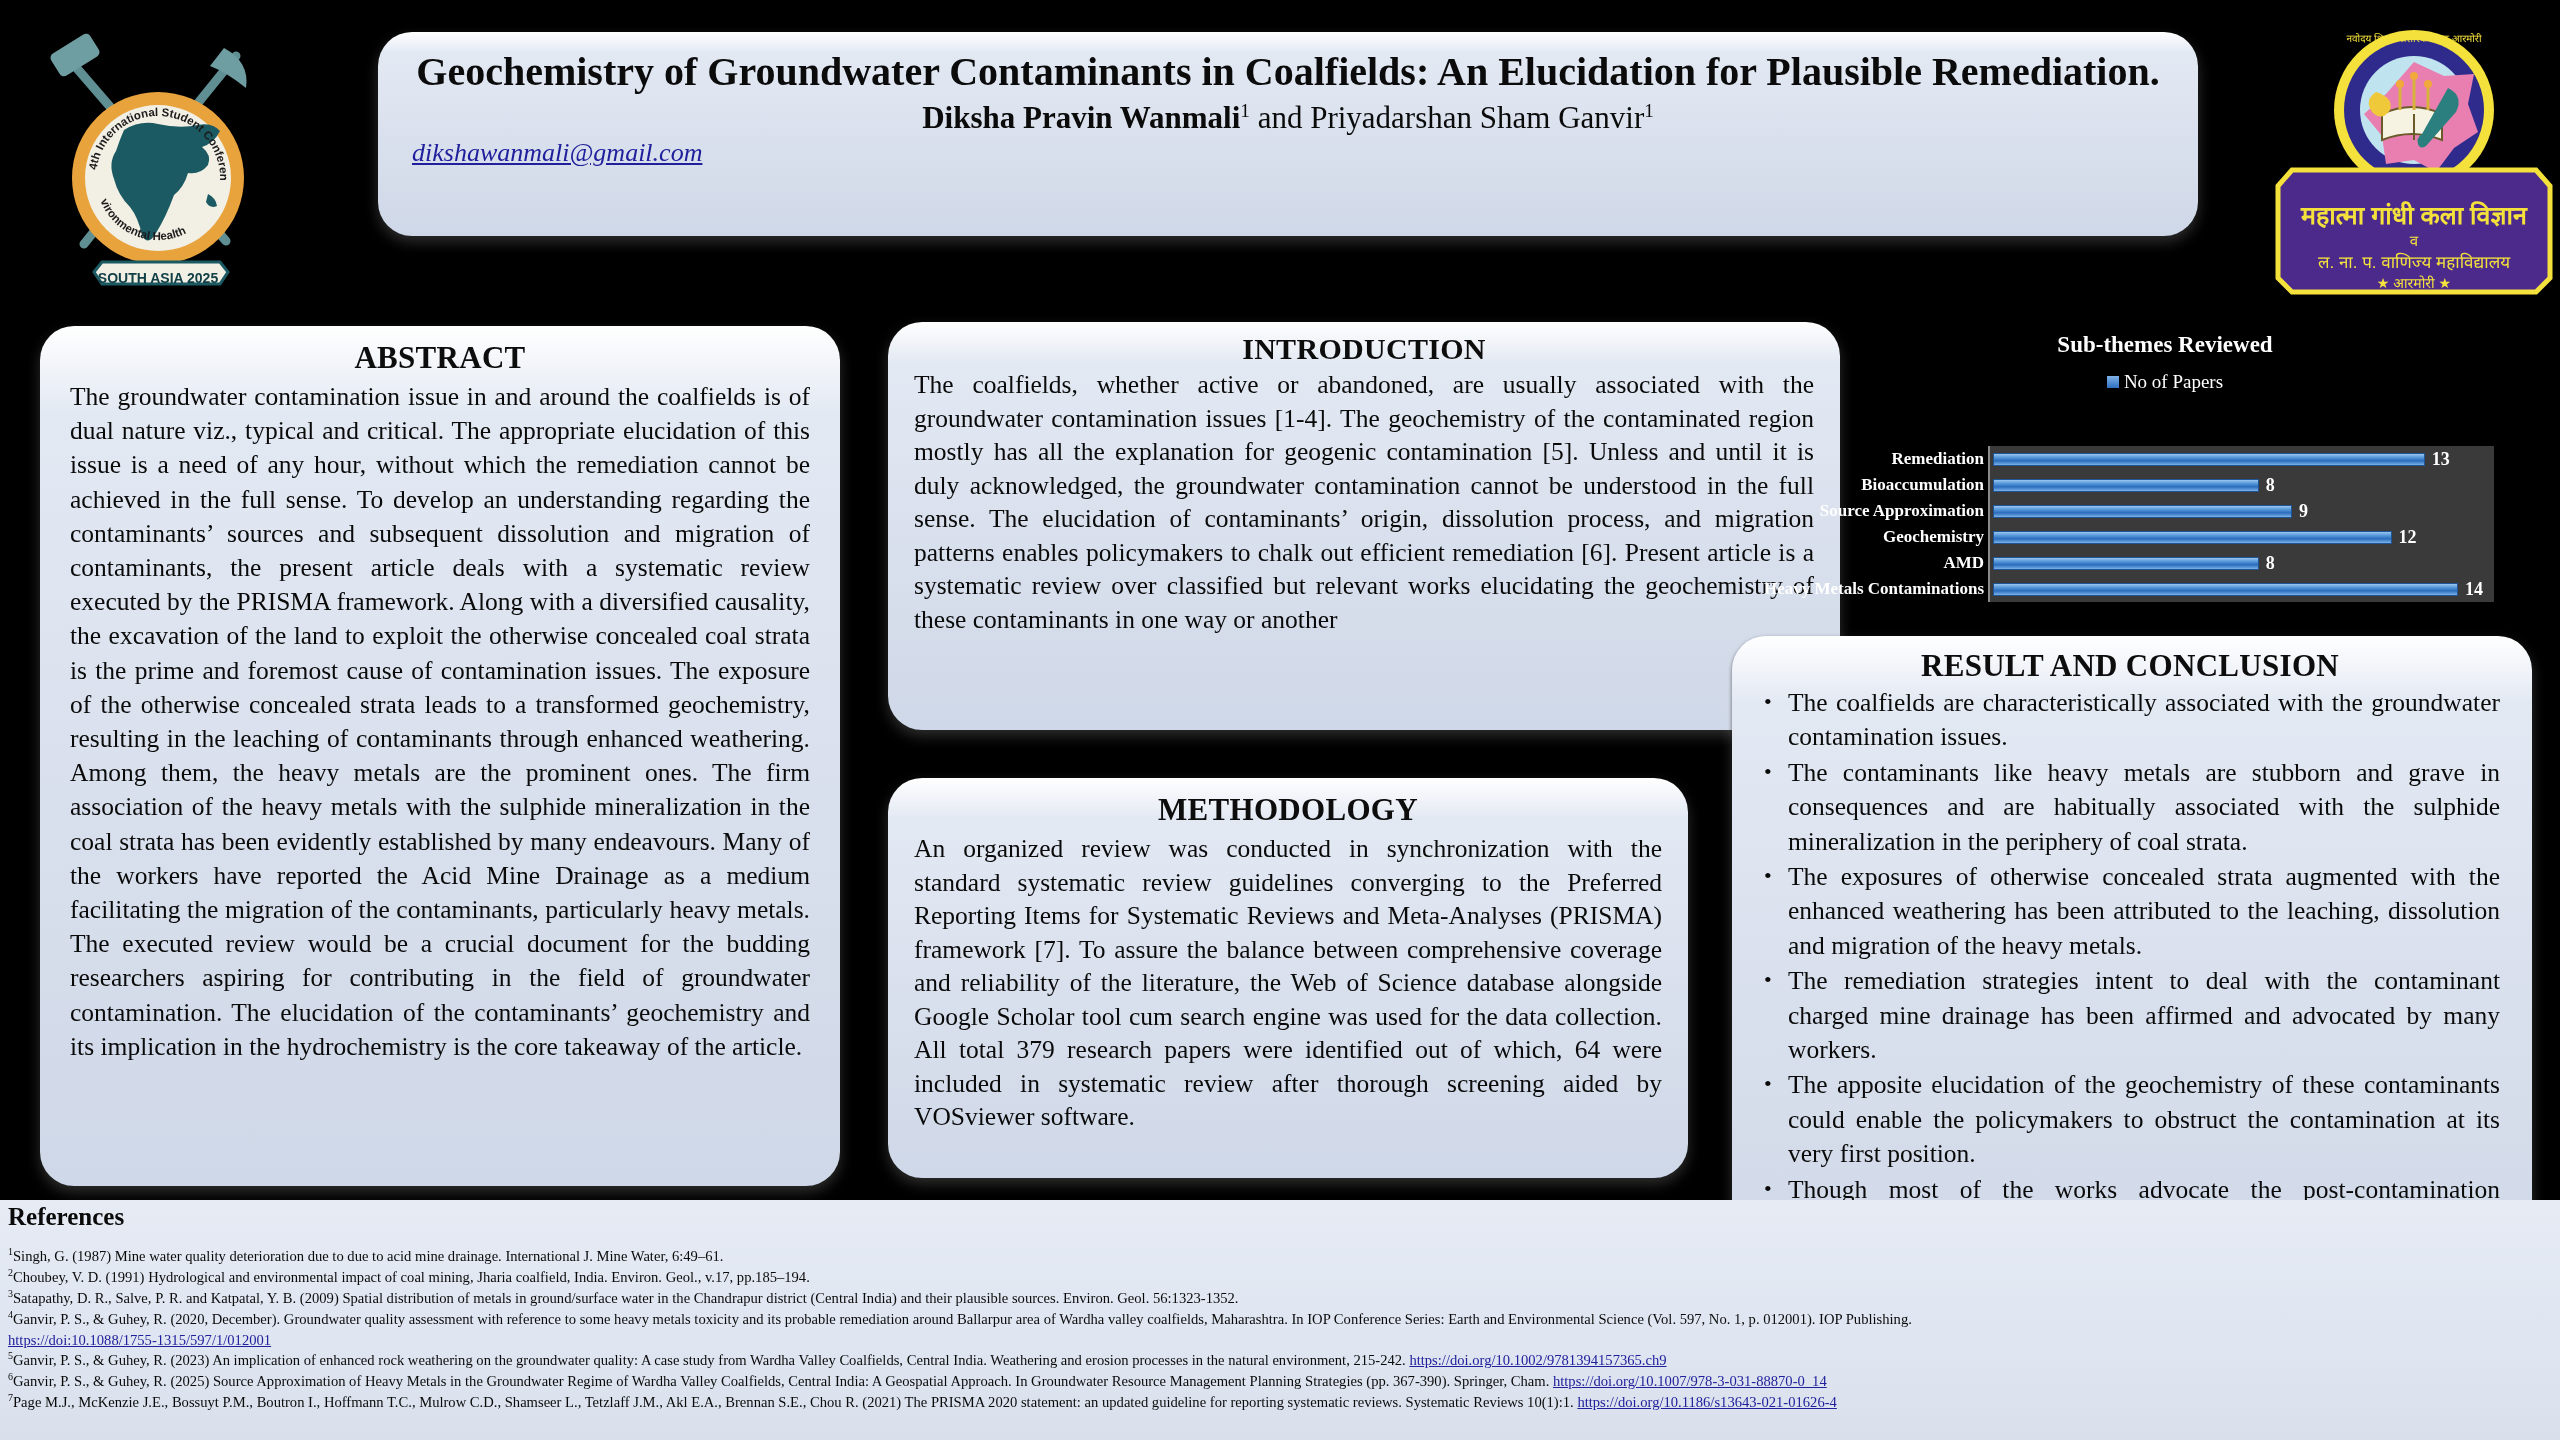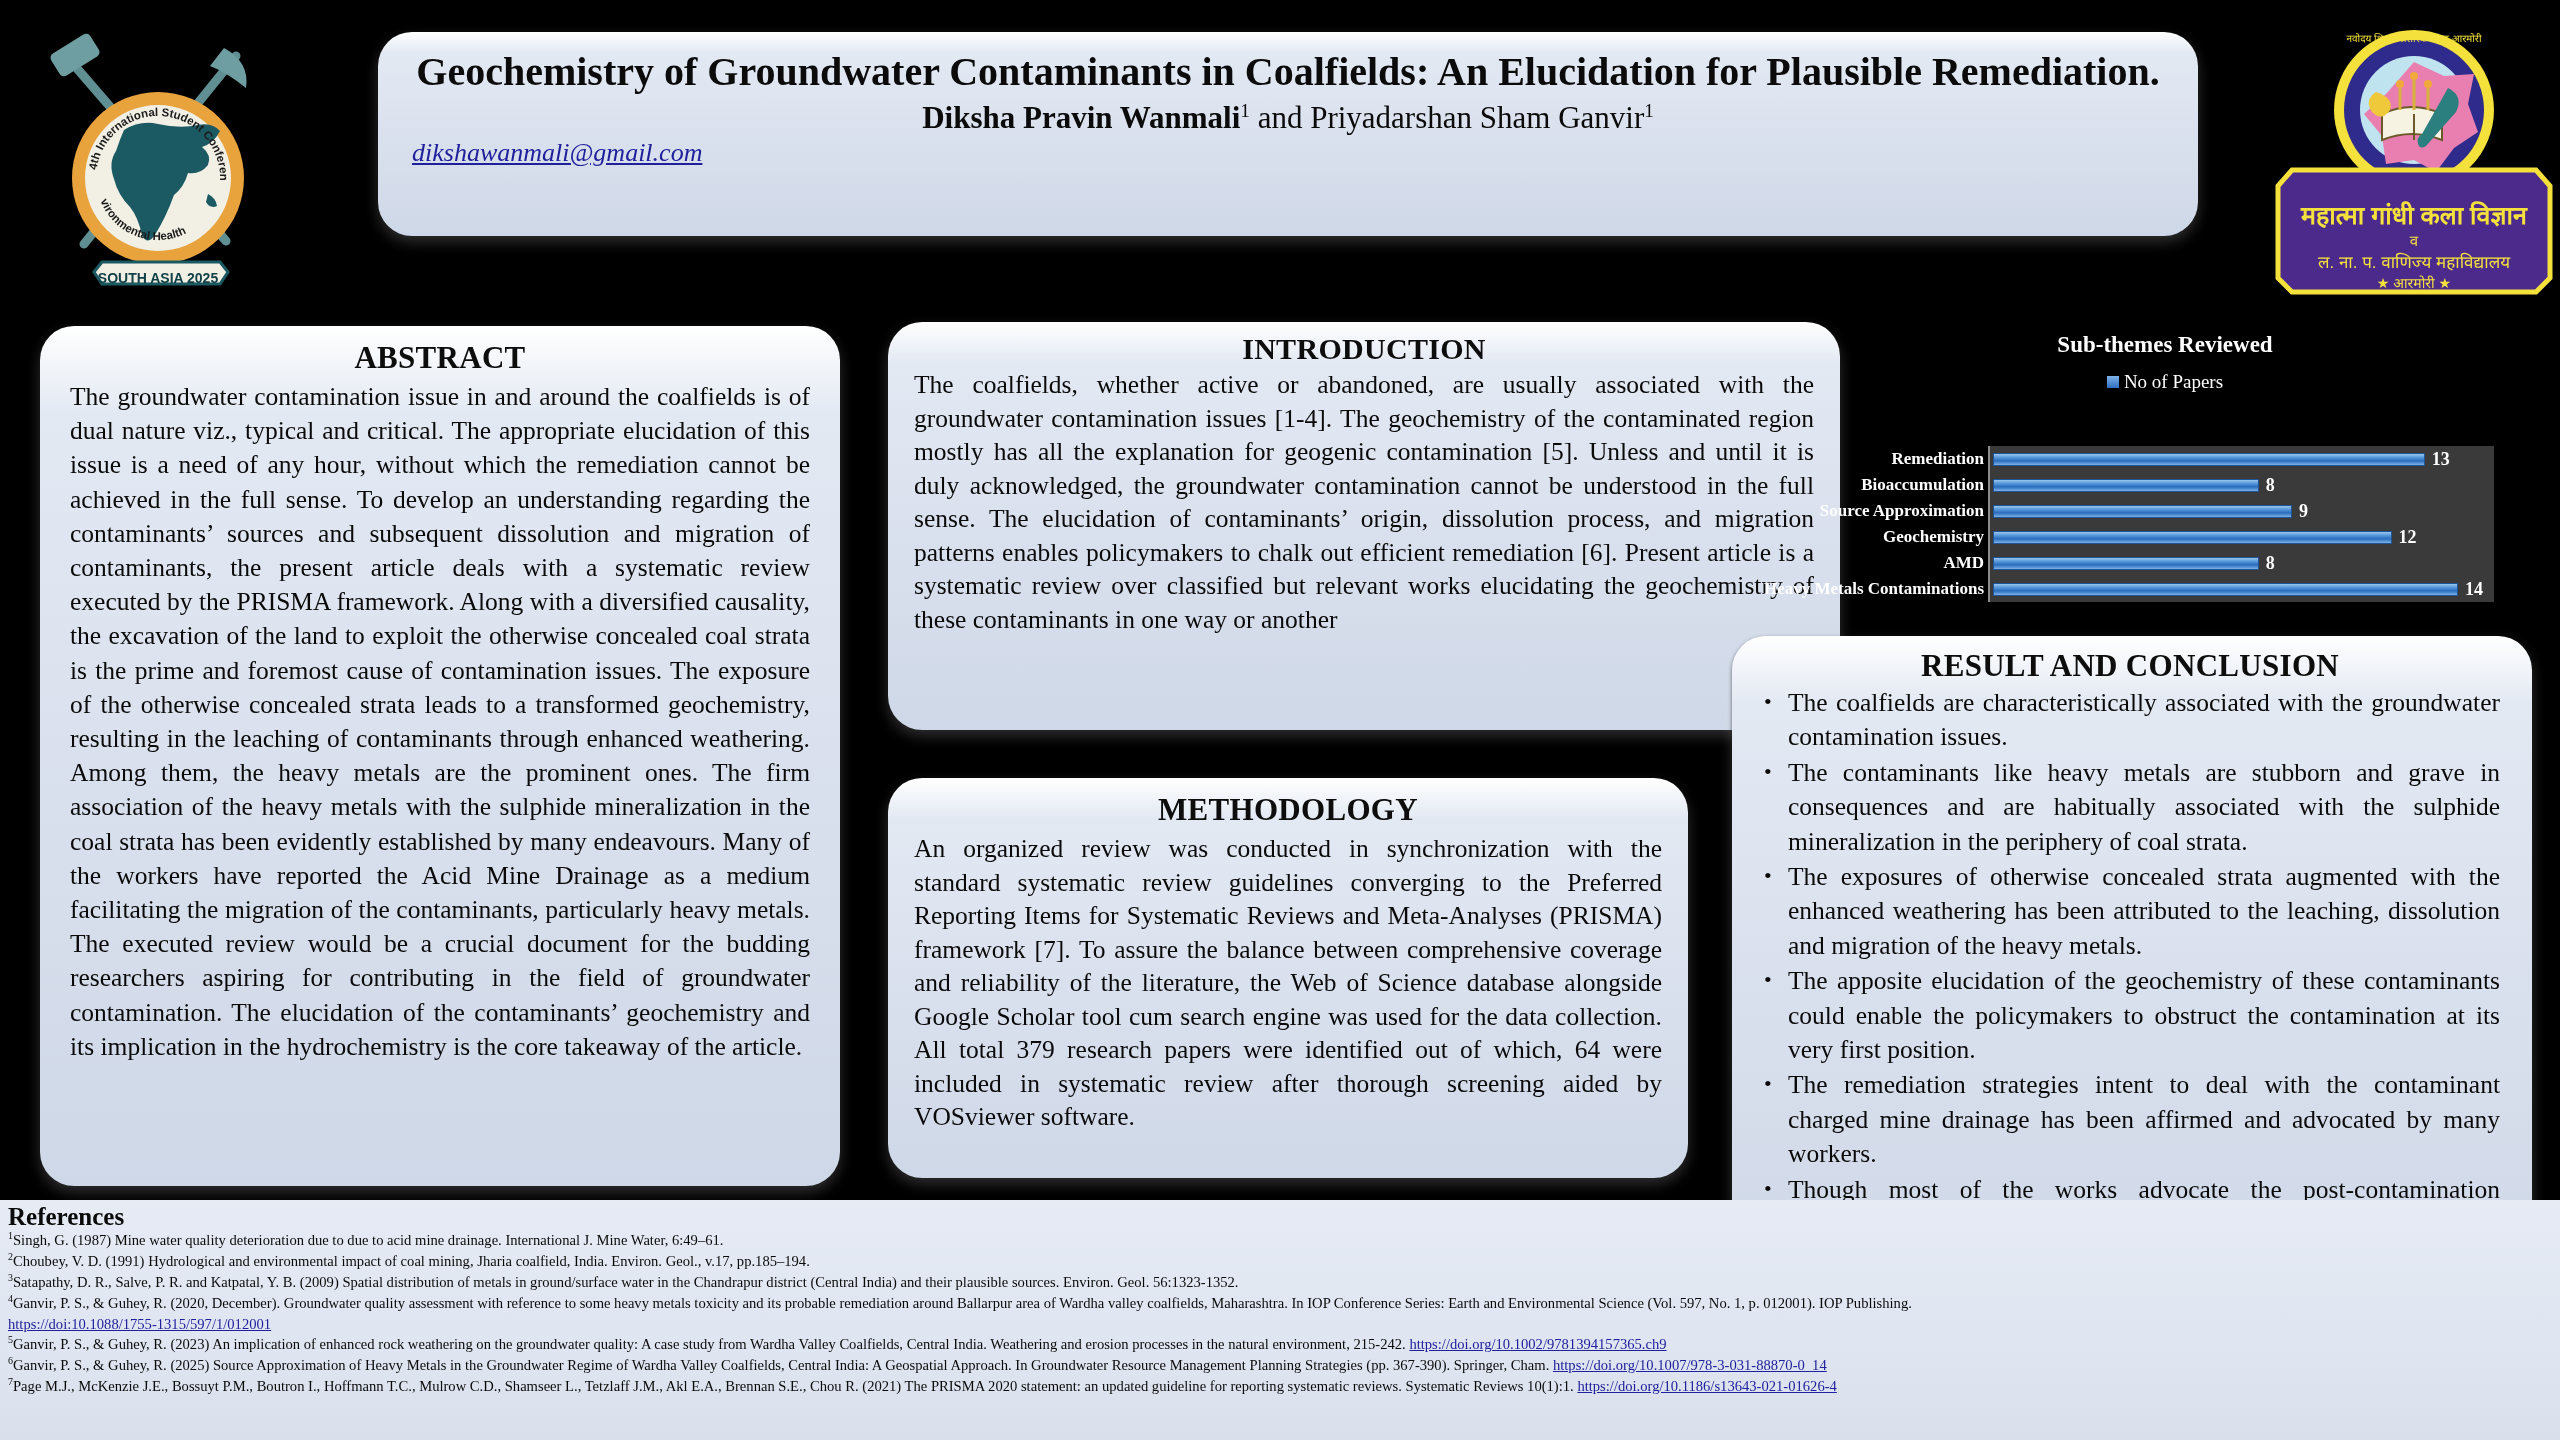--- a/index.html
+++ b/index.html
@@ -135,21 +135,21 @@
     content:"\2022";position:absolute;left:-24px;top:-1px;font-size:22px;
   }
 
   
   #references-panel{
     position:absolute;left:0;top:1200px;width:2560px;height:240px;
     background:linear-gradient(180deg,#e6ebf4 0%,#dfe5f1 60%,#d9e0ec 100%);
     padding:2px 6px 0 6px;box-sizing:border-box;
   }
   #references-title{
-    font-size:25px;font-weight:bold;color:#0a0a0a;line-height:28px;margin:1px 0 0 2px;
+    font-size:25px;font-weight:bold;color:#0a0a0a;line-height:28px;margin:1px 0 16px 2px;
   }
   .ref-item{
     font-size:14.6px;line-height:19.4px;color:#0a0a0a;white-space:nowrap;
     margin:0 0 1.5px 2px;
   }
   .ref-item sup{font-size:10px;}
   .ref-link{color:#20209c;text-decoration:underline;}
   .ref-link-line{
     font-size:14.6px;line-height:19.4px;margin:0 0 1px 2px;
   }
@@ -284,22 +284,22 @@
         </div>
       </div>
   </div>
 
   <div id="result-panel" class="panel">
     <div class="panel-title">RESULT AND CONCLUSION</div>
     <ul id="result-list">
         <li>The coalfields are characteristically associated with the groundwater contamination issues.</li>
         <li>The contaminants like heavy metals are stubborn and grave in consequences and are habitually associated with the sulphide mineralization in the periphery of coal strata.</li>
         <li>The exposures of otherwise concealed strata augmented with the enhanced weathering has been attributed to the leaching, dissolution and migration of the heavy metals.</li>
+        <li>The remediation strategies intent to deal with the contaminant charged mine drainage has been affirmed and advocated by many workers.</li>
         <li>The apposite elucidation of the geochemistry of these contaminants could enable the policymakers to obstruct the contamination at its very first position.</li>
-        <li>The remediation strategies intent to deal with the contaminant charged mine drainage has been affirmed and advocated by many workers.</li>
         <li>Though most of the works advocate the post-contamination initiatives, with an understanding of in-situ geochemistry of contaminants, the issue could be remediated at its inception.</li>
       </ul>
   </div>
 
   <div id="references-panel">
     <div id="references-title">References</div>
     <div id="references-list">
         <div class="ref-item"><sup>1</sup><span>Singh, G. (1987) Mine water quality deterioration due to due to acid mine drainage. International J. Mine Water, 6:49–61.</span></div>
         <div class="ref-item"><sup>2</sup><span>Choubey, V. D. (1991) Hydrological and environmental impact of coal mining, Jharia coalfield, India. Environ. Geol., v.17, pp.185–194.</span></div>
         <div class="ref-item"><sup>3</sup><span>Satapathy, D. R., Salve, P. R. and Katpatal, Y. B. (2009) Spatial distribution of metals in ground/surface water in the Chandrapur district (Central India) and their plausible sources. Environ. Geol. 56:1323-1352.</span></div>

